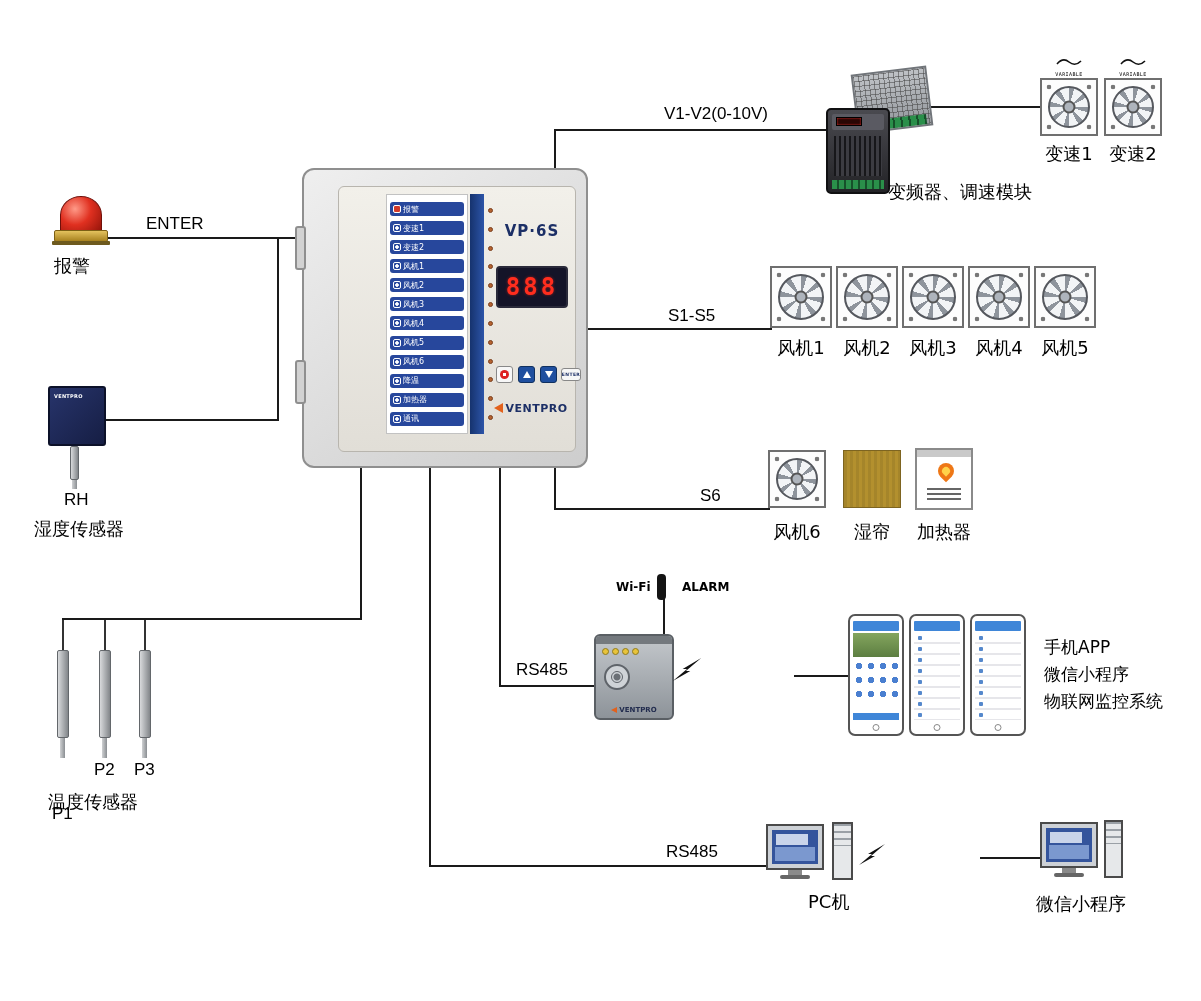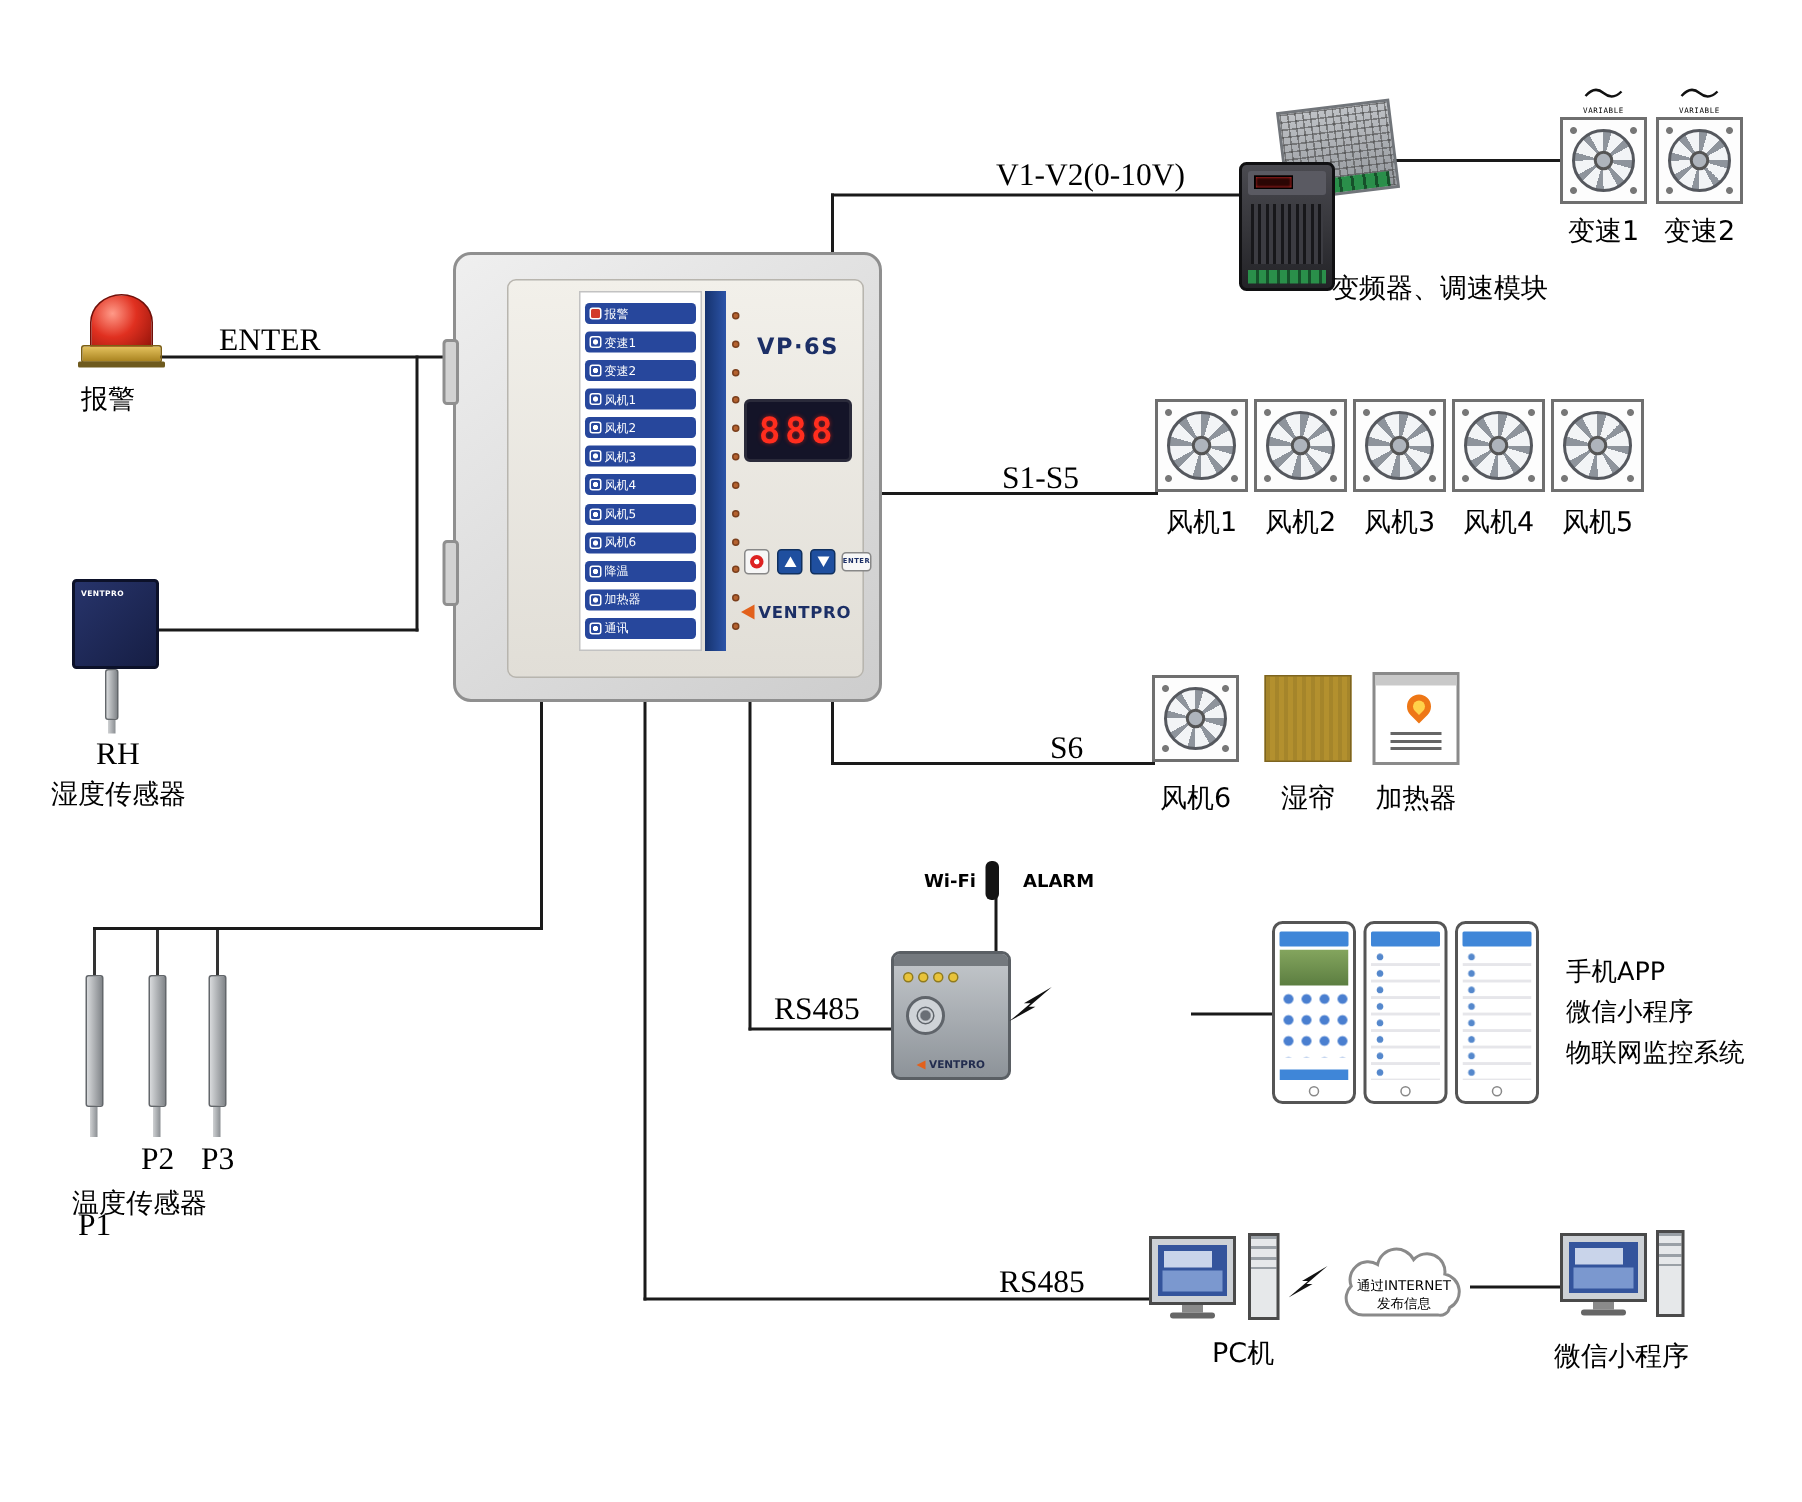--- a/index.html
+++ b/index.html
@@ -1,20 +1,20 @@
 <!DOCTYPE html>
 <html><head>
 <meta charset="utf-8">
 <style>
 *{margin:0;padding:0;box-sizing:border-box}
 body{background:#fff}
 #stage{position:relative;width:1201px;height:1001px;background:#fff;overflow:hidden;font-family:"DejaVu Sans","Liberation Sans",sans-serif;color:#000}
 .ln{position:absolute;background:#1a1a1a;z-index:1}
 .cjk{position:absolute;font-size:18px;white-space:nowrap;z-index:4;font-family:"DejaVu Sans",sans-serif}
-.mono{position:absolute;font-size:21px;white-space:nowrap;z-index:4;font-family:Liberation Serif, serif}
+.mono{position:absolute;font-size:17px;white-space:nowrap;z-index:4;font-family:Liberation Sans, sans-serif}
 .ctr{text-align:center}
 .b{font-weight:bold}
 
 .enc{position:absolute;left:302px;top:168px;width:286px;height:300px;background:linear-gradient(145deg,#efefef,#cdcdcd);border:2px solid #8f8f8f;border-radius:12px;z-index:2}
 .enc-face{position:absolute;left:34px;top:16px;width:238px;height:266px;background:linear-gradient(#f2f0ea,#e1ded7);border:1px solid #b8b5ae;border-radius:6px}
 .hinge{position:absolute;left:-9px;width:11px;height:44px;background:#d2d2d2;border:2px solid #8f8f8f;border-radius:3px}
 .led-card{position:absolute;left:386px;top:194px;width:82px;height:240px;background:#fff;border:1px solid #c2c2c2;z-index:3;display:flex;flex-direction:column;justify-content:space-evenly;padding:2px 3px}
 .led-row{display:flex;align-items:center}
 .led-pill{display:flex;align-items:center;gap:2px;background:#27479c;border-radius:3px;color:#fff;font-size:8px;line-height:13px;height:14px;padding:0 3px;width:100%;white-space:nowrap}
 .led-ic{width:8px;height:8px;border:1px solid #fff;border-radius:2px;flex:none;background:radial-gradient(circle,#fff 1.5px,transparent 2px)}
@@ -404,29 +404,20 @@
   <div class="monitor" style="left:766px;top:824px;width:58px;height:46px">
       <div class="screen"></div>
     </div>
   <div class="stand" style="left:788px;top:870px;width:14px;height:5px"></div>
   <div class="mbase" style="left:780px;top:875px;width:30px;height:4px"></div>
   <div class="tower" style="left:832px;top:822px;width:21px;height:58px"></div>
   <div class="cjk" style="left:808px;top:890px">PC机</div>
   <svg class="bolt" style="left:858px;top:844px" width="28" height="22" viewBox="0 0 26 22">
       <polygon points="0,21 13,10 9,10 26,0 12,12 16,12" fill="#111"></polygon>
     </svg>
-  <div class="cloud" style="left:888px;top:828px;width:96px;height:62px">
-    <svg viewBox="0 0 120 72" width="96" height="62">
-        <path d="M26 58 A14 14 0 0 1 16 34 A15 15 0 0 1 38 16 A16 16 0 0 1 68 12 A15 15 0 0 1 94 24 A15 15 0 0 1 98 52 A8 8 0 0 1 88 58 Z" fill="#fff" stroke="#8a8a8a" stroke-width="2.5"></path>
-      </svg>
-    <div class="ctxt" style="font-size:9px;line-height:12px">
-      <span>通过INTERNET</span>
-      <span>发布信息</span>
-    </div>
-  </div>
   <div class="monitor" style="left:1040px;top:822px;width:58px;height:46px">
       <div class="screen"></div>
     </div>
   <div class="stand" style="left:1062px;top:868px;width:14px;height:5px"></div>
   <div class="mbase" style="left:1054px;top:873px;width:30px;height:4px"></div>
   <div class="tower" style="left:1104px;top:820px;width:19px;height:58px"></div>
   <div class="cjk" style="left:1036px;top:892px">微信小程序</div>
 
 </div>
 

